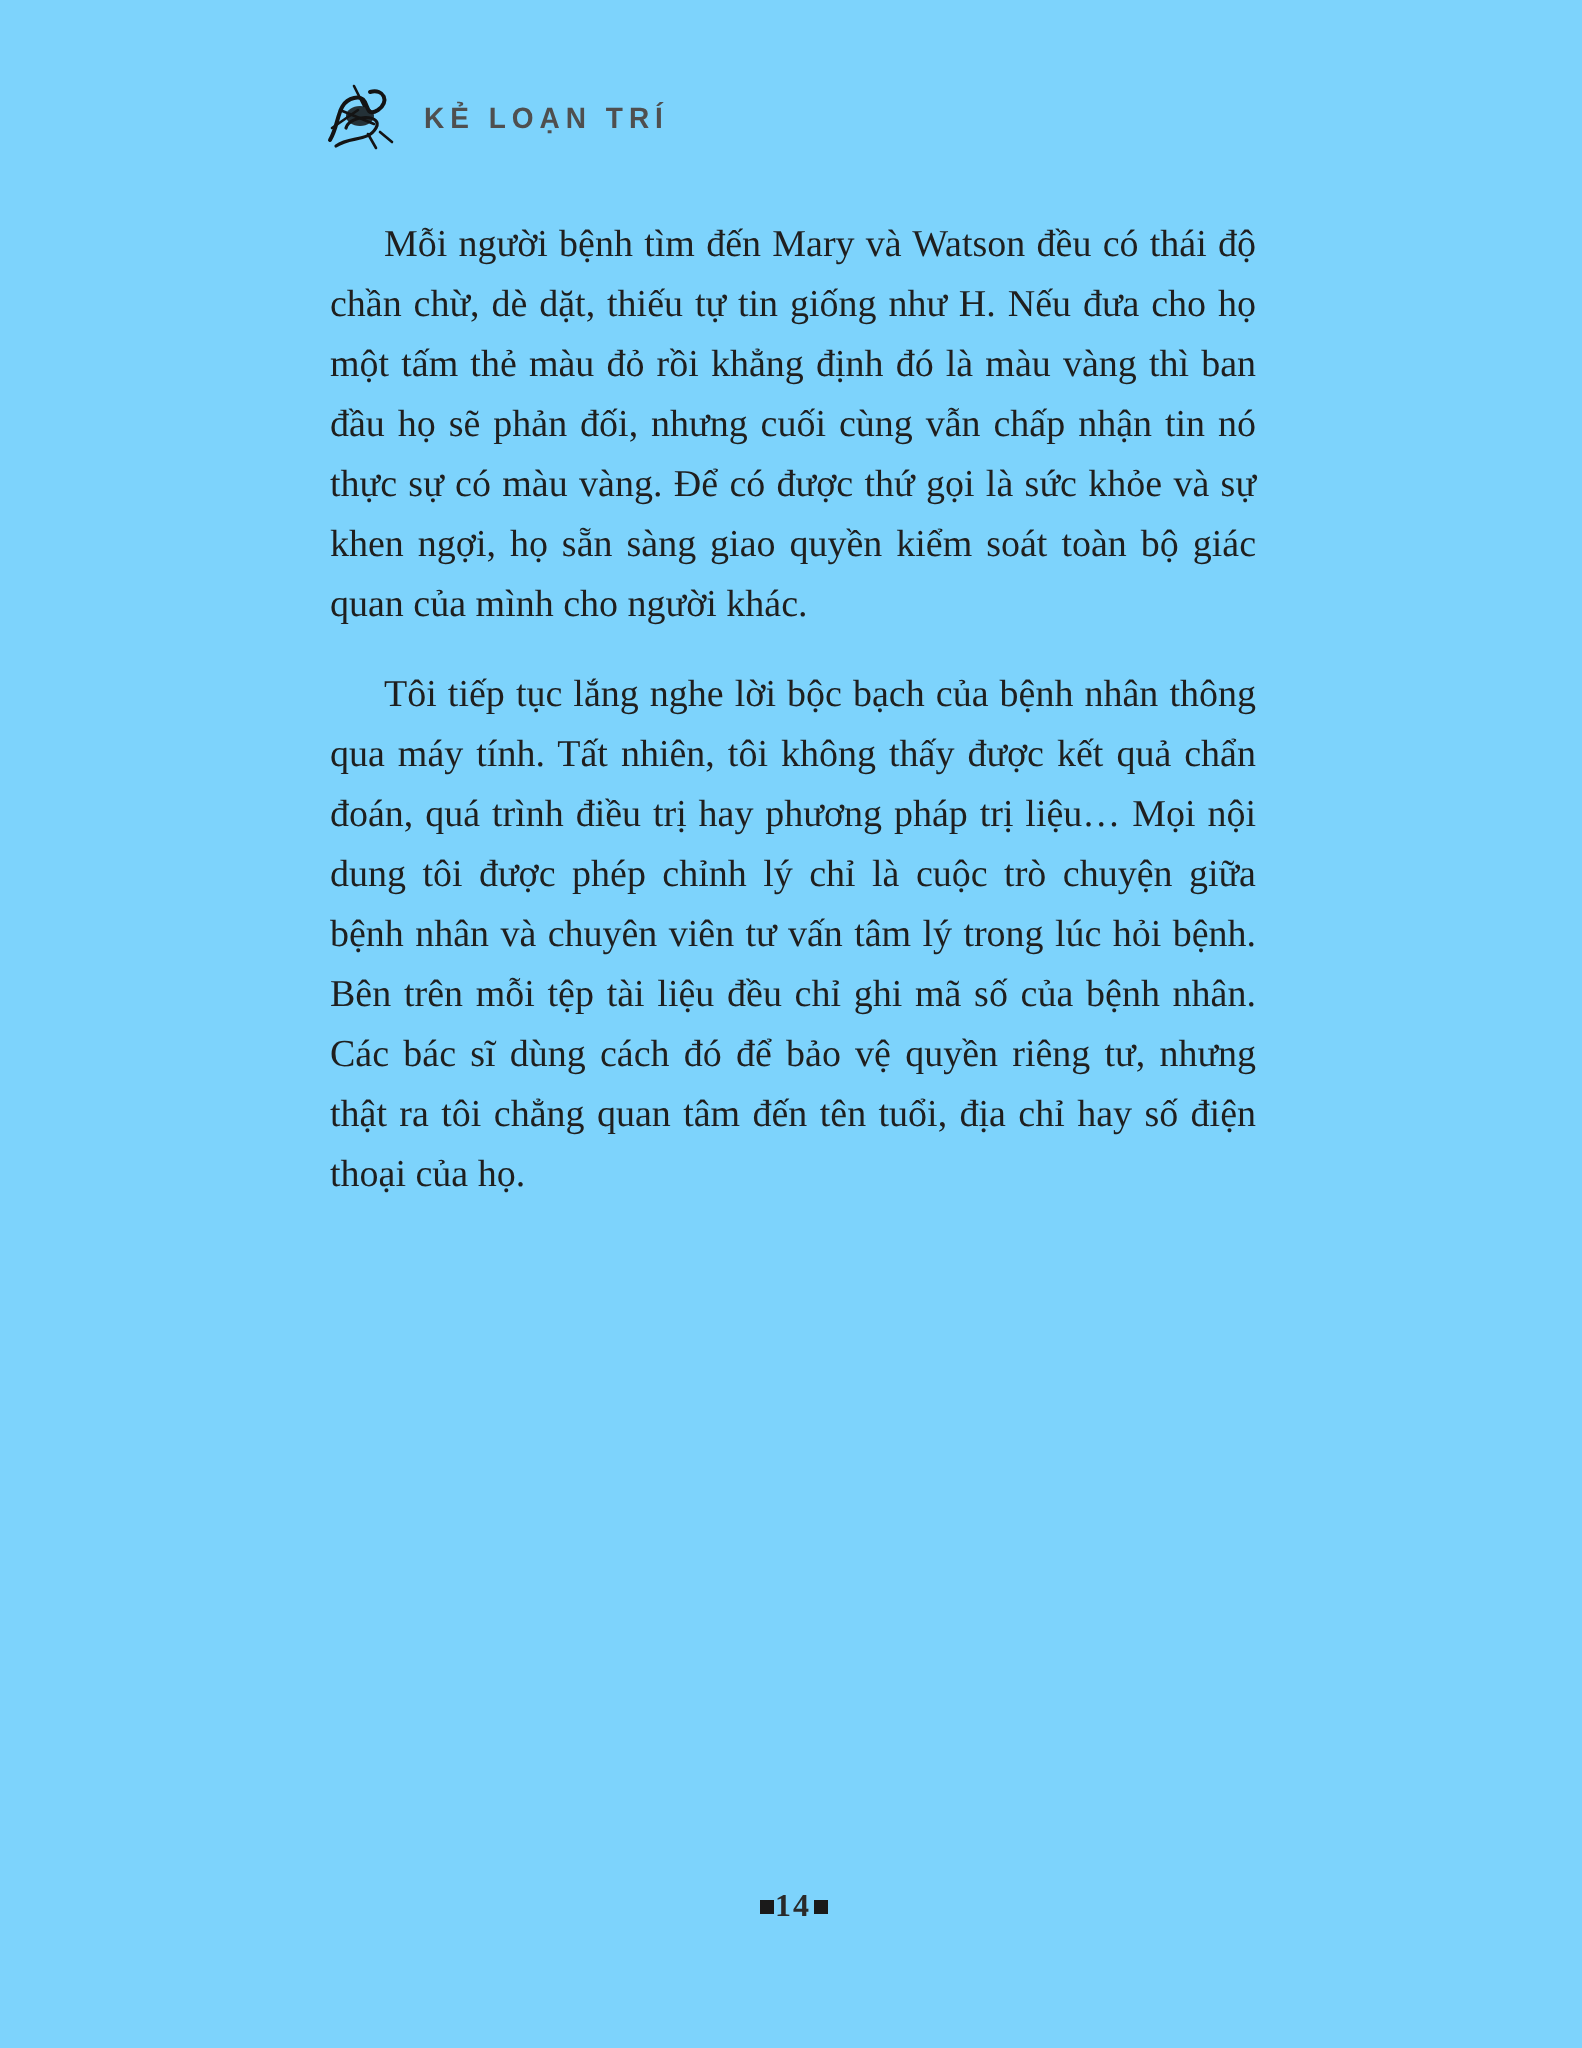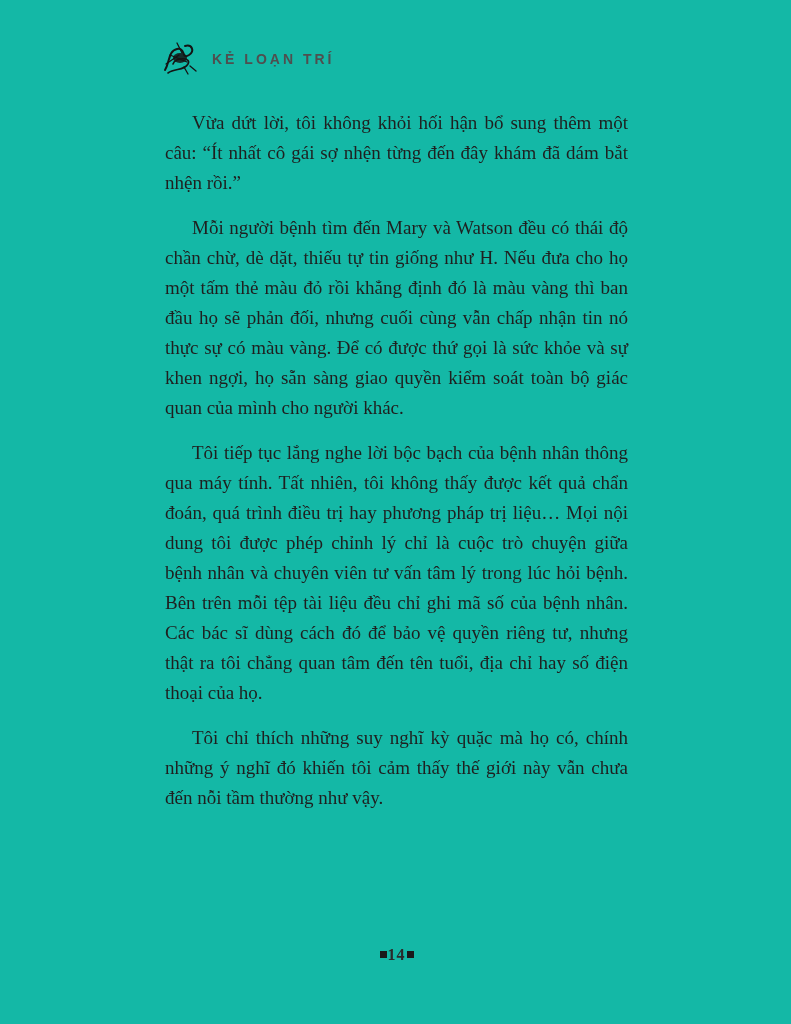--- a/index.html
+++ b/index.html
@@ -4,21 +4,21 @@
 <style>
   html, body {
     margin: 0;
     padding: 0;
     background: #ffffff;
   }
   .page {
     position: relative;
     width: 791px;
     height: 1024px;
-    background: #14b8a6;
+    background: #7dd3fc;
     overflow: hidden;
     font-family: "Liberation Serif", serif;
   }
   
   .page-header {
     position: absolute;
     top: 40px;
     left: 160px;
     display: flex;
     align-items: center;
@@ -92,24 +92,22 @@
         <ellipse cx="20" cy="18" rx="7" ry="5" fill="#141414" opacity="0.85"></ellipse>
         <path d="M5 30 C10 22, 8 11, 17 9 C26 7, 21 20, 29 15 C35 11, 32 4, 25 6" stroke="#141414" stroke-width="2" fill="none" stroke-linecap="round"></path>
         <path d="M8 33 C15 28, 24 31, 28 24 C32 17, 15 17, 13 24" stroke="#141414" stroke-width="1.6" fill="none" stroke-linecap="round"></path>
         <path d="M17 3 L22 13 M10 15 L27 22 M6 24 L19 15 M30 26 L36 31 M24 27 L28 34" stroke="#141414" stroke-width="1.3" stroke-linecap="round"></path>
       </svg>
     </span>
     <span class="book-title">KẺ LOẠN TRÍ</span>
   </header>
 
   <main class="page-body">
-    <p>Vừa dứt lời, tôi không khỏi hối hận bổ sung thêm một câu: “Ít nhất cô gái sợ nhện từng đến đây khám đã dám bắt nhện rồi.”</p>
     <p>Mỗi người bệnh tìm đến Mary và Watson đều có thái độ chần chừ, dè dặt, thiếu tự tin giống như H. Nếu đưa cho họ một tấm thẻ màu đỏ rồi khẳng định đó là màu vàng thì ban đầu họ sẽ phản đối, nhưng cuối cùng vẫn chấp nhận tin nó thực sự có màu vàng. Để có được thứ gọi là sức khỏe và sự khen ngợi, họ sẵn sàng giao quyền kiểm soát toàn bộ giác quan của mình cho người khác.</p>
     <p>Tôi tiếp tục lắng nghe lời bộc bạch của bệnh nhân thông qua máy tính. Tất nhiên, tôi không thấy được kết quả chẩn đoán, quá trình điều trị hay phương pháp trị liệu… Mọi nội dung tôi được phép chỉnh lý chỉ là cuộc trò chuyện giữa bệnh nhân và chuyên viên tư vấn tâm lý trong lúc hỏi bệnh. Bên trên mỗi tệp tài liệu đều chỉ ghi mã số của bệnh nhân. Các bác sĩ dùng cách đó để bảo vệ quyền riêng tư, nhưng thật ra tôi chẳng quan tâm đến tên tuổi, địa chỉ hay số điện thoại của họ.</p>
-    <p>Tôi chỉ thích những suy nghĩ kỳ quặc mà họ có, chính những ý nghĩ đó khiến tôi cảm thấy thế giới này vẫn chưa đến nỗi tầm thường như vậy.</p>
   </main>
 
   <footer class="page-footer">
     <span class="inner">
       <span class="square-bullet"></span>
       <span class="page-number">14</span>
       <span class="square-bullet"></span>
     </span>
   </footer>
 

